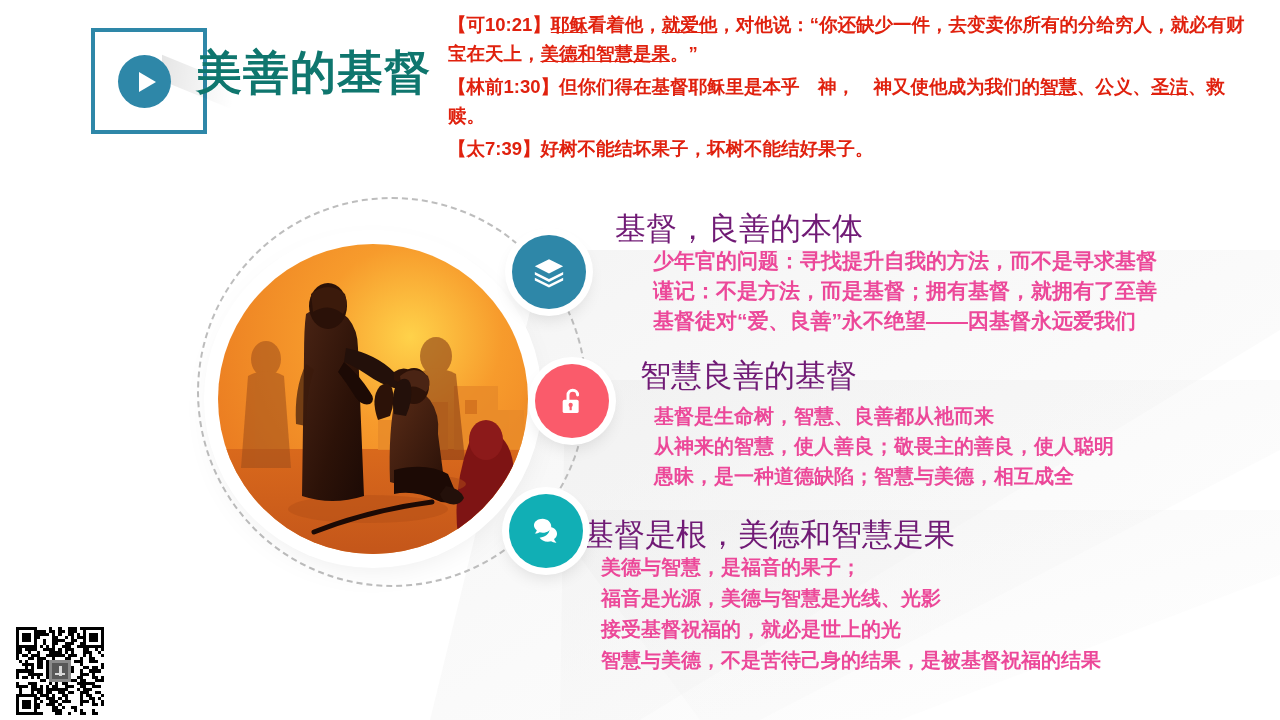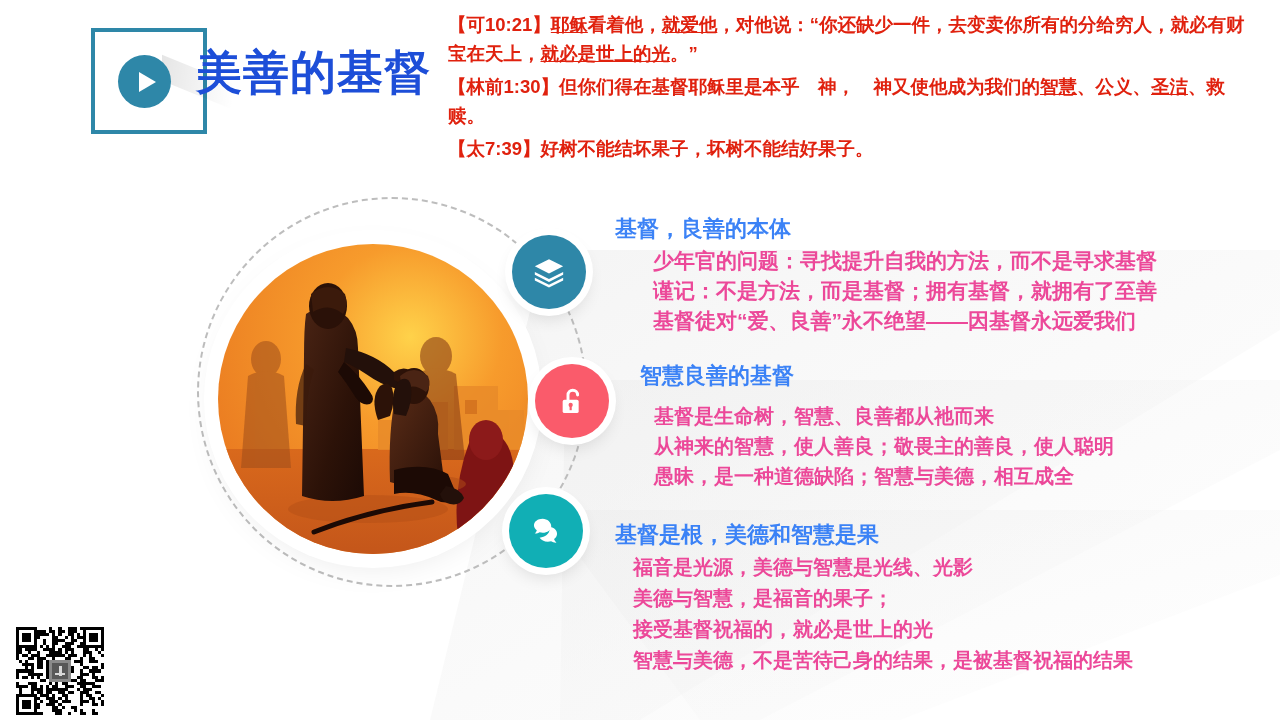--- a/index.html
+++ b/index.html
@@ -27,21 +27,21 @@
     border-top:10px solid transparent;border-bottom:10px solid transparent;
     margin-left:5px;
   }
   .logo-shadow{
     position:absolute;left:72px;top:42px;width:70px;height:26px;
     background:linear-gradient(100deg,rgba(0,0,0,0.10),rgba(0,0,0,0));
     transform:skewY(22deg);
   }
   .deck-title{
     position:absolute;left:196px;top:42px;
-    font-size:46px;font-weight:bold;color:#1d4ed8;letter-spacing:1px;
+    font-size:46px;font-weight:bold;color:#0f766e;letter-spacing:1px;
     white-space:nowrap;
   }
 
   
   .scripture{
     position:absolute;left:448px;top:10px;width:800px;
     color:#E0210E;font-weight:bold;font-size:18.5px;line-height:29px;
   }
   .scripture .verse{margin:0 0 4px 0;}
   .scripture .u{text-decoration:underline;margin-top:32px;}
@@ -69,31 +69,31 @@
     z-index:6;
   }
   .bubble svg{display:block;}
   .b1{left:512px;top:235px;background:#2E87A8;}
   .b2{left:535px;top:364px;background:#FA5B6B;}
   .b3{left:509px;top:494px;background:#11AFB5;}
 
   
   .section{position:absolute;z-index:5;}
   .sec-head{
-    font-size:22px;font-weight:bold;color:#3b82f6;white-space:nowrap;
+    font-size:31px;font-weight:normal;color:#701a75;white-space:nowrap;
     line-height:34px;
   }
   .sec-lines{color:#ec4899;font-weight:bold;}
   .sec-lines div{white-space:nowrap;}
 
   .s1{left:615px;top:212px;}
   .s1 .sec-lines{font-size:21px;line-height:30px;padding-left:38px;}
   .s2{left:640px;top:359px;}
   .s2 .sec-lines{font-size:20px;line-height:30px;padding-left:14px;margin-top:8px;}
-  .s3{left:615px;top:518px;}
+  .s3{left:583px;top:518px;}
   .s3 .sec-lines{font-size:20px;line-height:31px;padding-left:18px;}
 
   
   .qr{position:absolute;left:16px;top:627px;width:88px;height:88px;}
 </style>
 </head>
 <body>
 
 <div id="slide">
 
@@ -124,21 +124,21 @@
       </g>
     </svg>
     <div class="logo-shadow"></div>
     <div class="logo-circle">
       <div class="logo-tri"></div>
     </div>
   </div>
   <div class="deck-title">美善的基督</div>
 
   <div class="scripture" id="scripture-block">
-      <p class="verse"><span>【可10:21】</span><span class="u">耶稣</span><span>看着他，</span><span class="u">就爱他</span><span>，对他说：“你还缺少一件，去变卖你所有的分给穷人，就必有财宝在天上，</span><span class="u">就必是世上的光</span><span>。”</span></p>
+      <p class="verse"><span>【可10:21】</span><span class="u">耶稣</span><span>看着他，</span><span class="u">就爱他</span><span>，对他说：“你还缺少一件，去变卖你所有的分给穷人，就必有财宝在天上，</span><span class="u">美德和智慧是果</span><span>。”</span></p>
       <p class="verse"><span>【林前1:30】</span><span>但你们得在基督耶稣里是本乎</span><span>　神，　神又使他成为我们的</span><span class="u">智慧</span><span>、公义、</span><span class="u">圣洁</span><span>、救赎。</span></p>
       <p class="verse"><span>【太7:39】</span><span>好树不能结坏果子，坏树不能结好果子。</span></p>
     </div>
 
   <div class="dash-ring"></div>
   <div class="photo-ring">
     <div class="photo">
       <svg viewBox="0 0 310 310" width="310" height="310">
         <defs>
           <radialGradient id="sky" cx="62%" cy="30%" r="78%">
@@ -258,22 +258,22 @@
     <div class="sec-lines">
         <div>基督是生命树，智慧、良善都从祂而来</div>
         <div>从神来的智慧，使人善良；敬畏主的善良，使人聪明</div>
         <div>愚昧，是一种道德缺陷；智慧与美德，相互成全</div>
       </div>
   </div>
 
   <div class="section s3">
     <div class="sec-head">基督是根，美德和智慧是果</div>
     <div class="sec-lines">
+        <div>美德与智慧，是福音的果子；</div>
         <div>福音是光源，美德与智慧是光线、光影</div>
-        <div>美德与智慧，是福音的果子；</div>
         <div>接受基督祝福的，就必是世上的光</div>
         <div>智慧与美德，不是苦待己身的结果，是被基督祝福的结果</div>
       </div>
   </div>
 
   <div class="qr">
     <svg width="88" height="88" viewBox="0 0 29 29" shape-rendering="crispEdges">
       <rect width="29" height="29" fill="#ffffff"></rect>
       <g fill="#000000" id="qrcells">
           <rect x="11" y="0" width="1" height="1"></rect>

